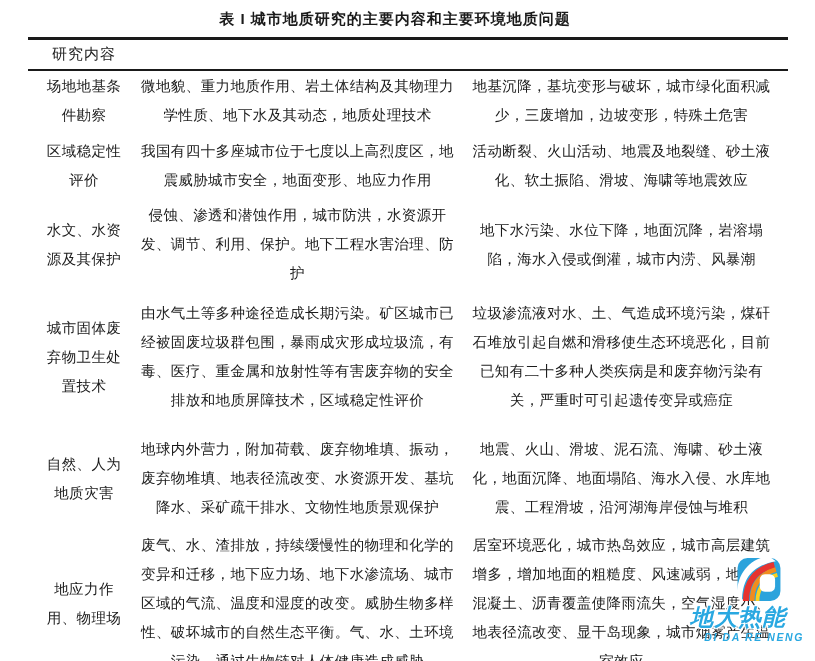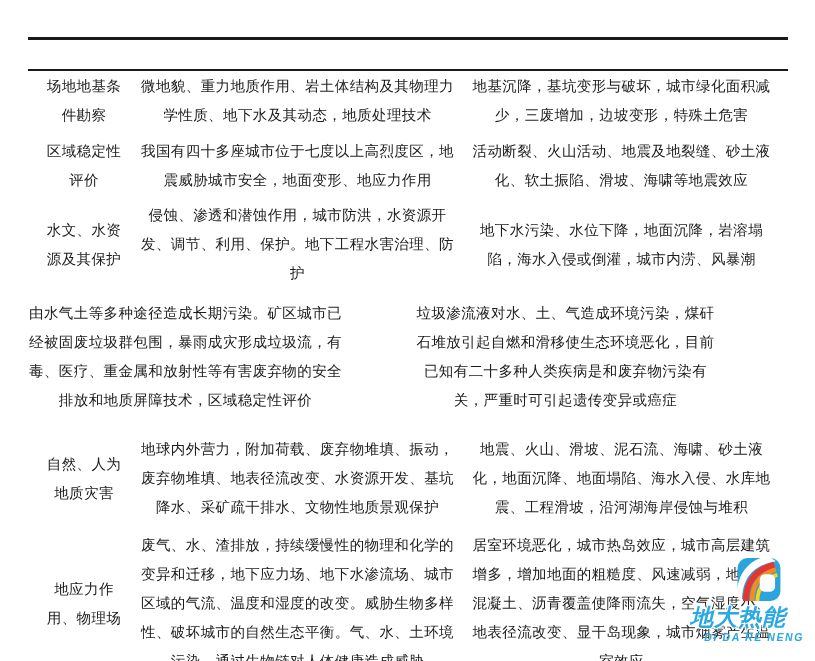--- a/index.html
+++ b/index.html
@@ -64,24 +64,28 @@
     position:absolute;right:6px;top:76px;
     font-size:10.5px;font-weight:bold;font-style:italic;
     color:#29a8e1;letter-spacing:1.6px;white-space:nowrap;
   }
 </style>
 </head>
 <body>
 
 <div class="page">
 
+  <div class="title">表 I 城市地质研究的主要内容和主要环境地质问题</div>
 
   <div class="tbl">
 
     <div class="thead">
+      <div class="c1 cell">
+        <span class="inner">研究内容</span>
+      </div>
     </div>
 
     <div class="trow r2">
       <div class="c1 cell">
           <span class="inner">场地地基条件勘察</span>
         </div>
       <div class="c2 cell">
           <span class="inner">微地貌、重力地质作用、岩土体结构及其物理力学性质、地下水及其动态，地质处理技术</span>
         </div>
       <div class="c3 cell">
@@ -107,20 +111,23 @@
         </div>
       <div class="c2 cell">
           <span class="inner">侵蚀、渗透和潜蚀作用，城市防洪，水资源开发、调节、利用、保护。地下工程水害治理、防护</span>
         </div>
       <div class="c3 cell">
           <span class="inner">地下水污染、水位下降，地面沉降，岩溶塌陷，海水入侵或倒灌，城市内涝、风暴潮</span>
         </div>
     </div>
 
     <div class="trow r4">
+      <div class="c1 cell">
+          <span class="inner">城市固体废弃物卫生处置技术</span>
+        </div>
       <div class="c2 cell">
           <span class="inner">由水气土等多种途径造成长期污染。矿区城市已经被固废垃圾群包围，暴雨成灾形成垃圾流，有毒、医疗、重金属和放射性等有害废弃物的安全排放和地质屏障技术，区域稳定性评价</span>
         </div>
       <div class="c3 cell">
           <span class="inner">垃圾渗流液对水、土、气造成环境污染，煤矸石堆放引起自燃和滑移使生态环境恶化，目前已知有二十多种人类疾病是和废弃物污染有关，严重时可引起遗传变异或癌症</span>
         </div>
     </div>
 
     <div class="trow r5">
       <div class="c1 cell">

